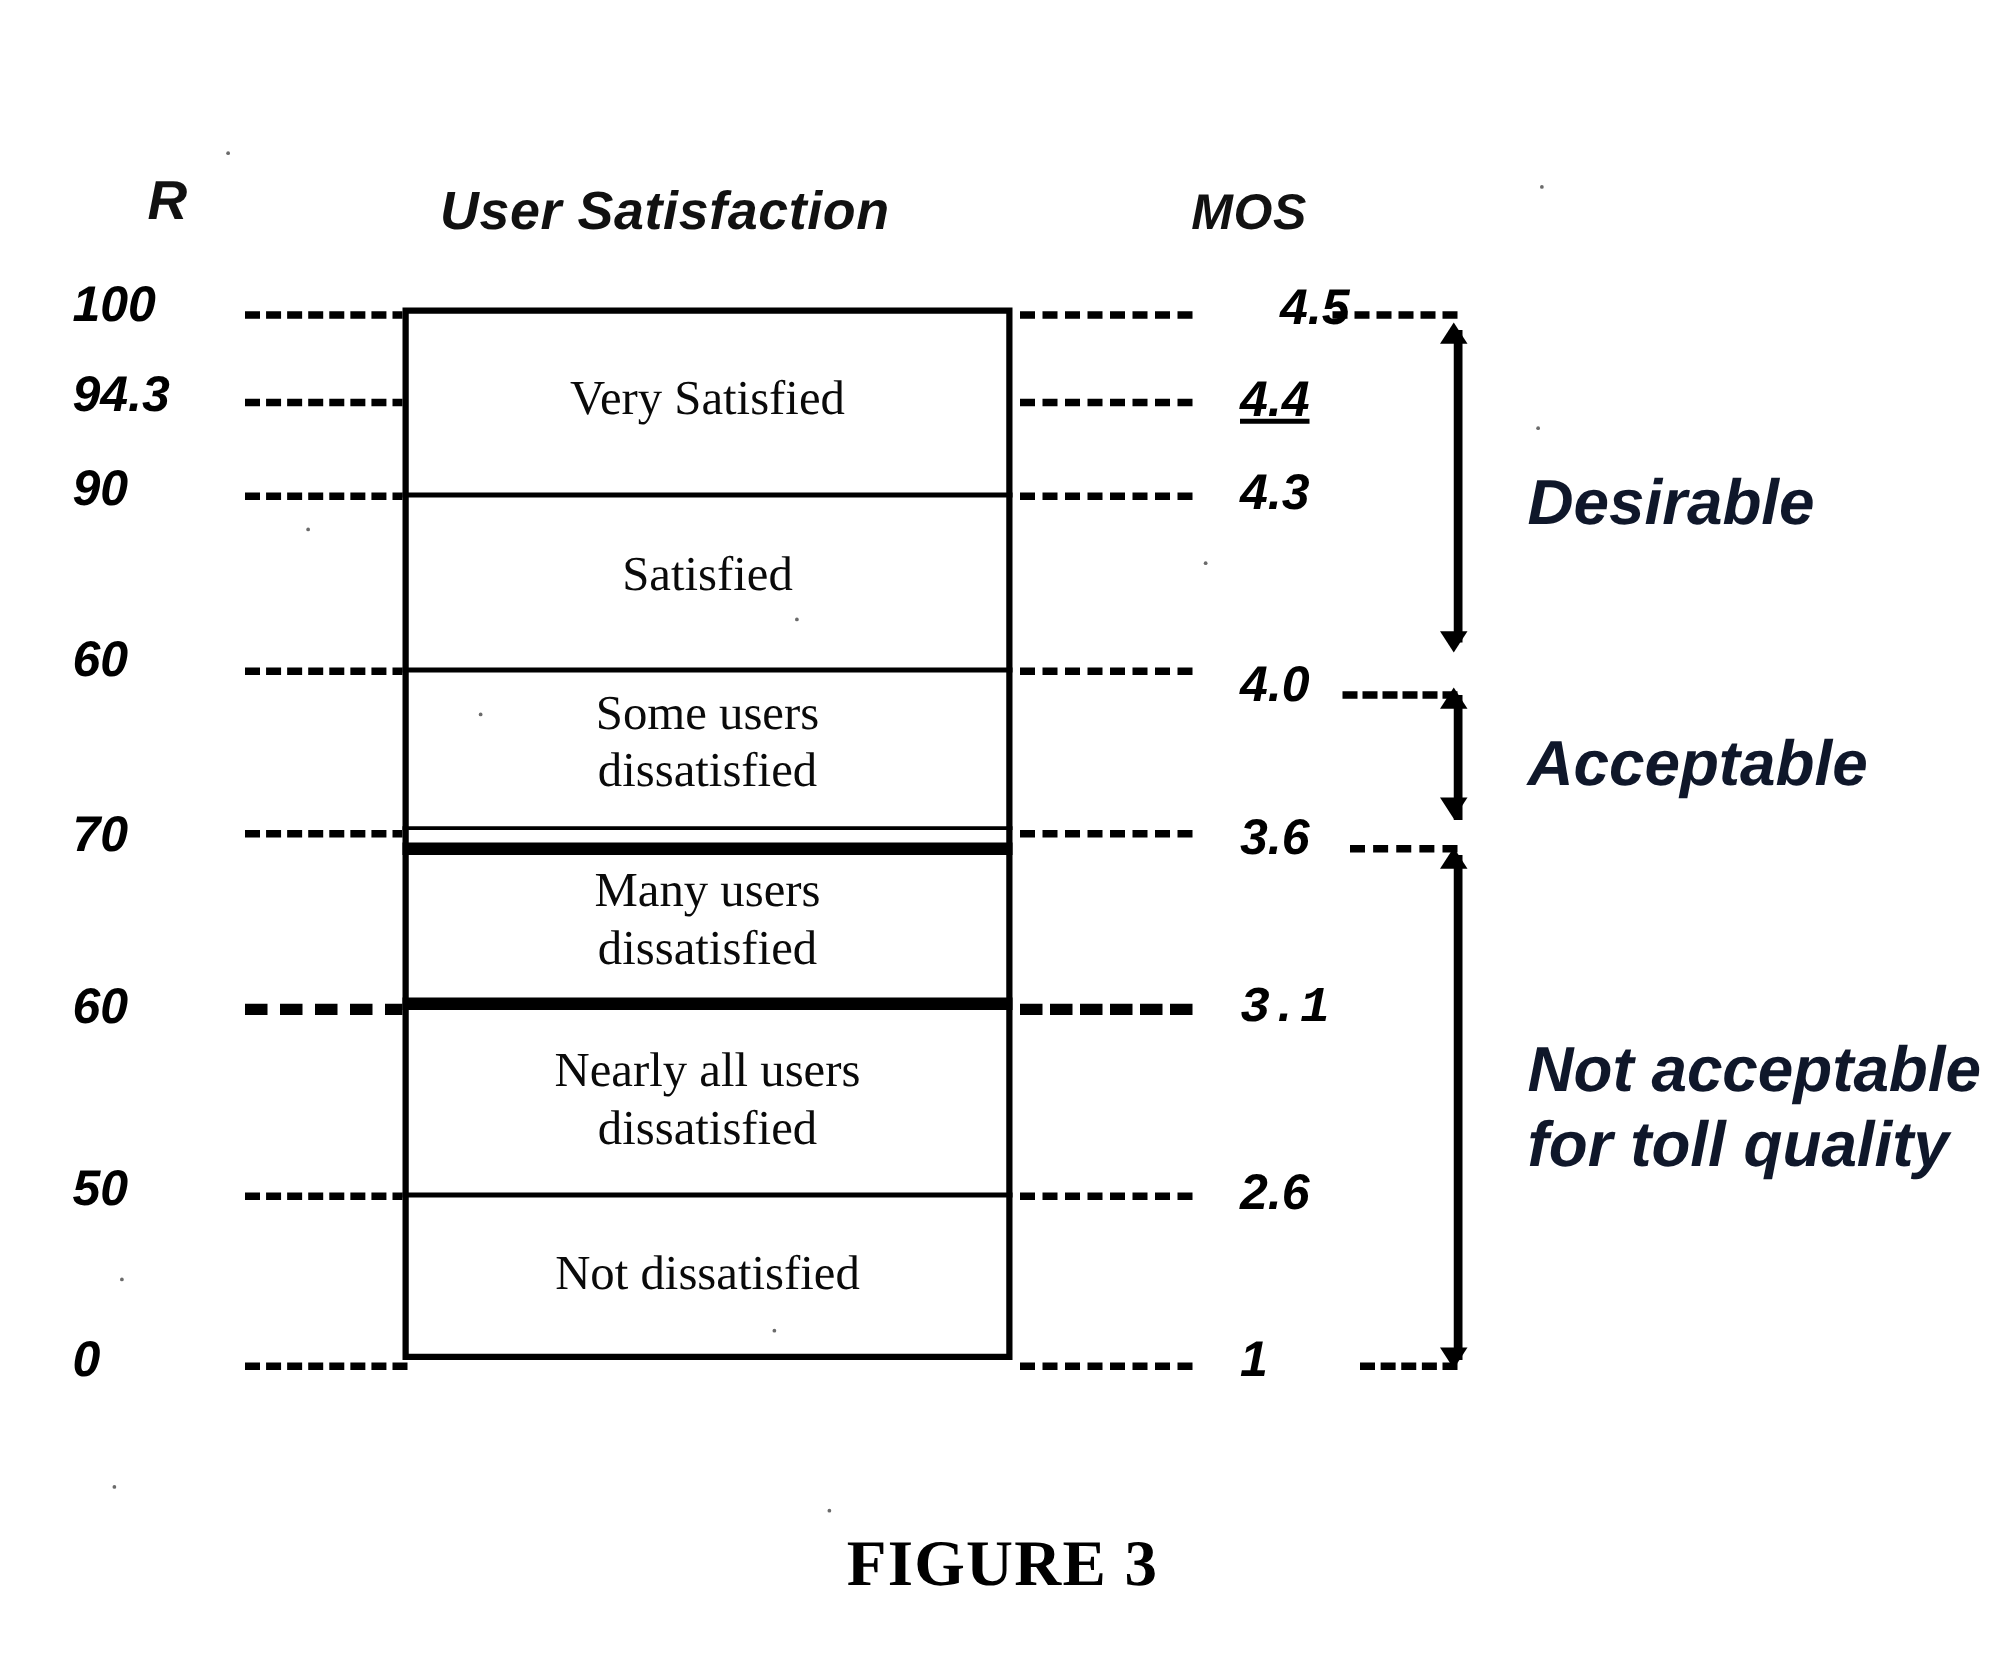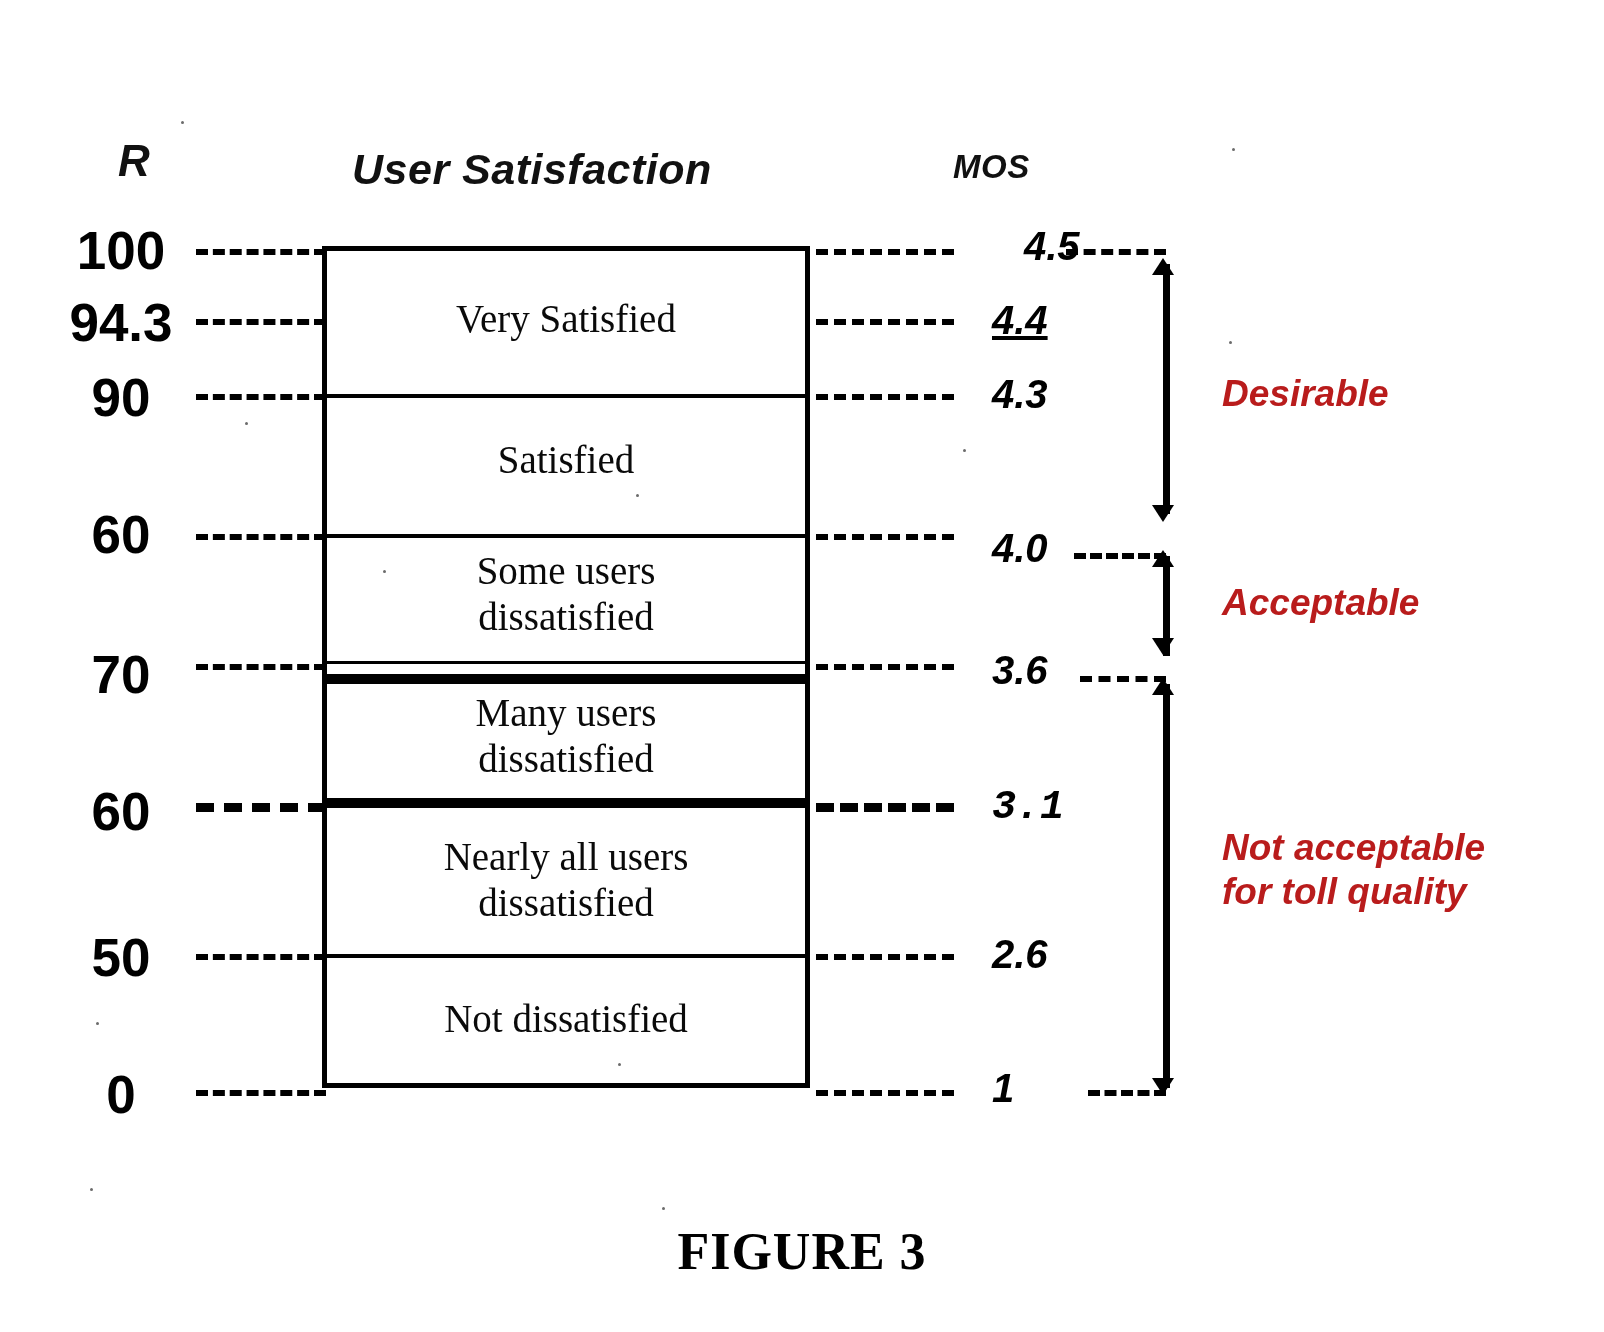--- a/index.html
+++ b/index.html
@@ -24,28 +24,29 @@
   
   .hdr {
     font-family: "Liberation Sans", sans-serif;
     font-weight: bold;
     font-style: italic;
     color: #111;
     white-space: nowrap;
   }
   .hdr-r    { left: 118px;  top: 136px; font-size: 44px; letter-spacing: 0.5px;}
   .hdr-us   { left: 352px;  top: 145px; font-size: 43px; letter-spacing: 0.5px;}
-  .hdr-mos  { left: 953px;  top: 148px; font-size: 33px; letter-spacing: 0.5px;}
+  .hdr-mos  { left: 953px;  top: 148px; font-size: 40px; letter-spacing: 0.5px;}
 
   
   .rlabel {
     font-family: "Liberation Sans", sans-serif;
     font-weight: bold;
-    font-size: 53px;
-    text-align: center;
+    font-style: italic;
+    font-size: 40px;
+    text-align: left;
     width: 126px;
     left: 58px;
     white-space: nowrap;
     line-height: 1;
   }
 
   
   .moslabel {
     font-family: "Liberation Sans", sans-serif;
     font-weight: bold;
@@ -121,24 +122,24 @@
     border-right: 11px solid transparent;
   }
   .arrow.up   { border-bottom: 17px solid #000; }
   .arrow.down { border-top: 17px solid #000; }
 
   .qlabel {
     left: 1222px;
     font-family: "Liberation Sans", sans-serif;
     font-weight: bold;
     font-style: italic;
-    font-size: 37px;
+    font-size: 51px;
     line-height: 1.18;
     white-space: pre-line;
-    color: #b91c1c;
+    color: #0f172a;
   }
 
   
   #figcaption {
     left: 0; right: 0;
     top: 1222px;
     text-align: center;
     font-family: "Liberation Serif", serif;
     font-weight: bold;
     font-size: 52px;

